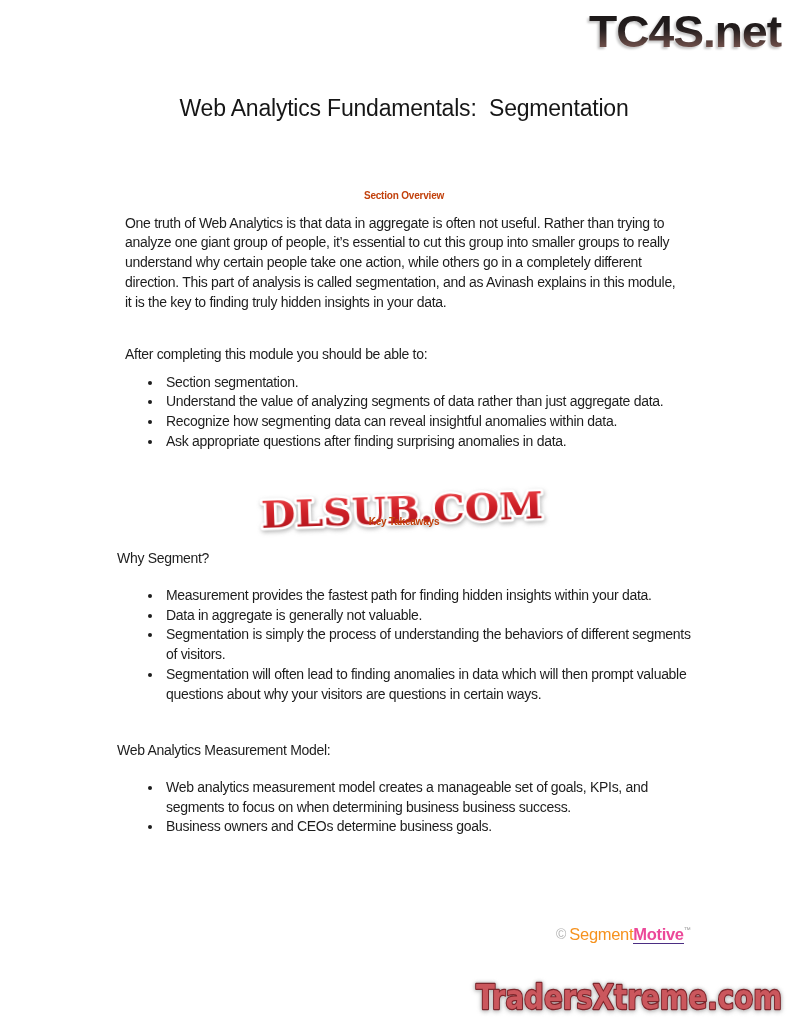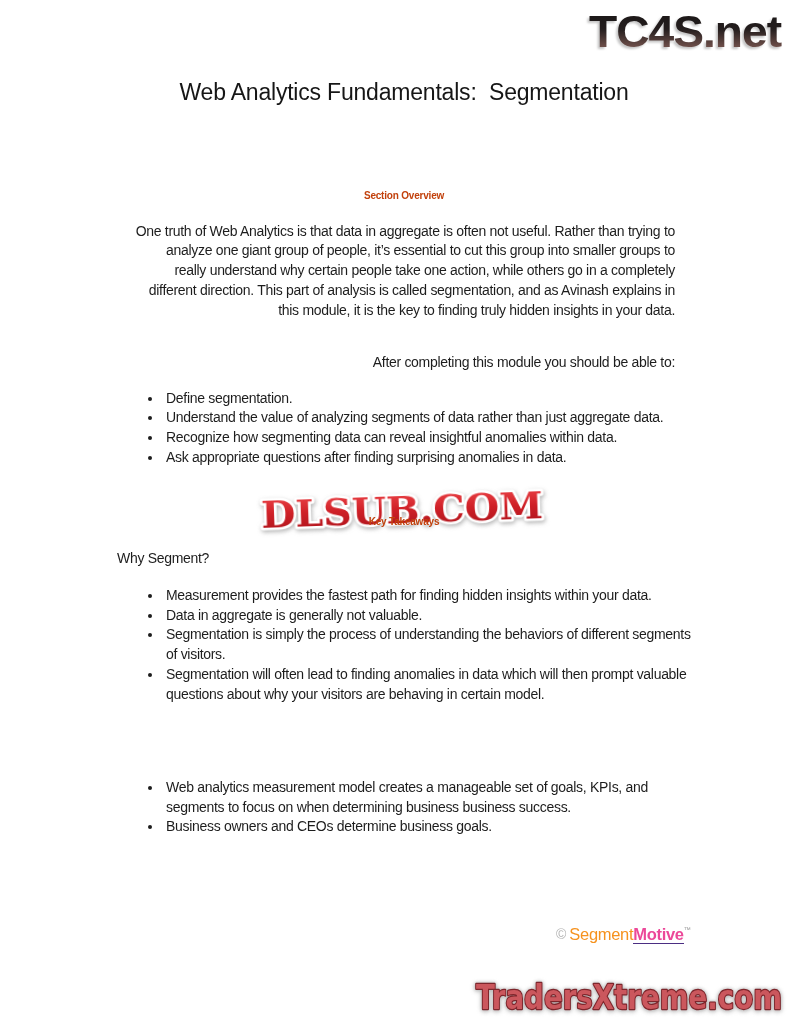--- a/index.html
+++ b/index.html
@@ -8,31 +8,31 @@
     width:791px; height:1024px;
     margin:0 auto;
     background:#ffffff;
     font-family:"Liberation Sans", sans-serif;
     color:#1d1d1d;
     overflow:hidden;
   }
   .content-block { position:absolute; left:117px; width:574px; }
 
   
-  .doc-header { top:79px; text-align:center; }
+  .doc-header { top:95px; text-align:center; }
   .doc-title {
     font-size:23px; line-height:26px; color:#161616;
     white-space:pre-wrap; letter-spacing:-0.2px;
   }
   .doc-subtitle { font-size:15.5px; line-height:19px; margin-top:6px; color:#1d1d1d; }
 
   
   .body-text { font-size:14px; line-height:19.7px; letter-spacing:-0.3px; }
   .heading   { font-size:10px; line-height:19.7px; font-weight:700; color:#c2410c; letter-spacing:-0.2px;text-align:center; }
-  .para      { margin:16px;text-align:right; }
+  .para      { margin:8px; }
   ul.bullets {
     margin:0; padding:0 0 0 46px;
     list-style:disc outside;
   }
   ul.bullets li { padding-left:3px; }
 
   
   .tc4s-wrap {
     position:absolute; top:2px; right:2px; width:208px; height:56px;
     filter:drop-shadow(-2px 2px 1px rgba(150,150,150,0.55));
@@ -98,21 +98,21 @@
   </div>
 
   <div class="content-block body-text" style="top:186px;">
     <div class="heading">Section Overview</div>
     <p class="para">One truth of Web Analytics is that data in aggregate is often not useful. Rather than trying to analyze one giant group of people, it’s essential to cut this group into smaller groups to really understand why certain people take one action, while others go in a completely different direction. This part of analysis is called segmentation, and as Avinash explains in this module, it is the key to finding truly hidden insights in your data.</p>
   </div>
 
   <div class="content-block body-text" style="top:337px;">
     <p class="para">After completing this module you should be able to:</p>
     <ul class="bullets">
-      <li>Define segmentation.</li>
+      <li>Section segmentation.</li>
       <li>Understand the value of analyzing segments of data rather than just aggregate data.</li>
       <li>Recognize how segmenting data can reveal insightful anomalies within data.</li>
       <li>Ask appropriate questions after finding surprising anomalies in data.</li>
     </ul>
   </div>
 
   <svg class="dlsub-wrap" viewBox="0 0 300 58">
     <defs>
       <linearGradient id="dlsubGrad" x1="0" y1="0" x2="0" y2="1">
         <stop offset="0%" stop-color="#f0494d"></stop>
@@ -128,24 +128,27 @@
   </div>
 
   <div class="content-block body-text" style="top:549px;">
     <div>Why Segment?</div>
   </div>
   <div class="content-block body-text" style="top:586px;">
     <ul class="bullets">
       <li>Measurement provides the fastest path for finding hidden insights within your data.</li>
       <li>Data in aggregate is generally not valuable.</li>
       <li>Segmentation is simply the process of understanding the behaviors of different segments of visitors.</li>
-      <li>Segmentation will often lead to finding anomalies in data which will then prompt valuable questions about why your visitors are behaving in certain model.</li>
+      <li>Segmentation will often lead to finding anomalies in data which will then prompt valuable questions about why your visitors are questions in certain ways.</li>
     </ul>
   </div>
 
+  <div class="content-block body-text" style="top:741px;">
+    <div>Web Analytics Measurement Model:</div>
+  </div>
   <div class="content-block body-text" style="top:778px;">
     <ul class="bullets">
       <li>Web analytics measurement model creates a manageable set of goals, KPIs, and segments to focus on when determining business business success.</li>
       <li>Business owners and CEOs determine business goals.</li>
     </ul>
   </div>
 
   <div class="mm-logo">
     <span class="mm-copy">©</span><span class="mm-market">Segment</span><span class="mm-motive">Motive</span><span class="mm-tm">™</span>
   </div>

